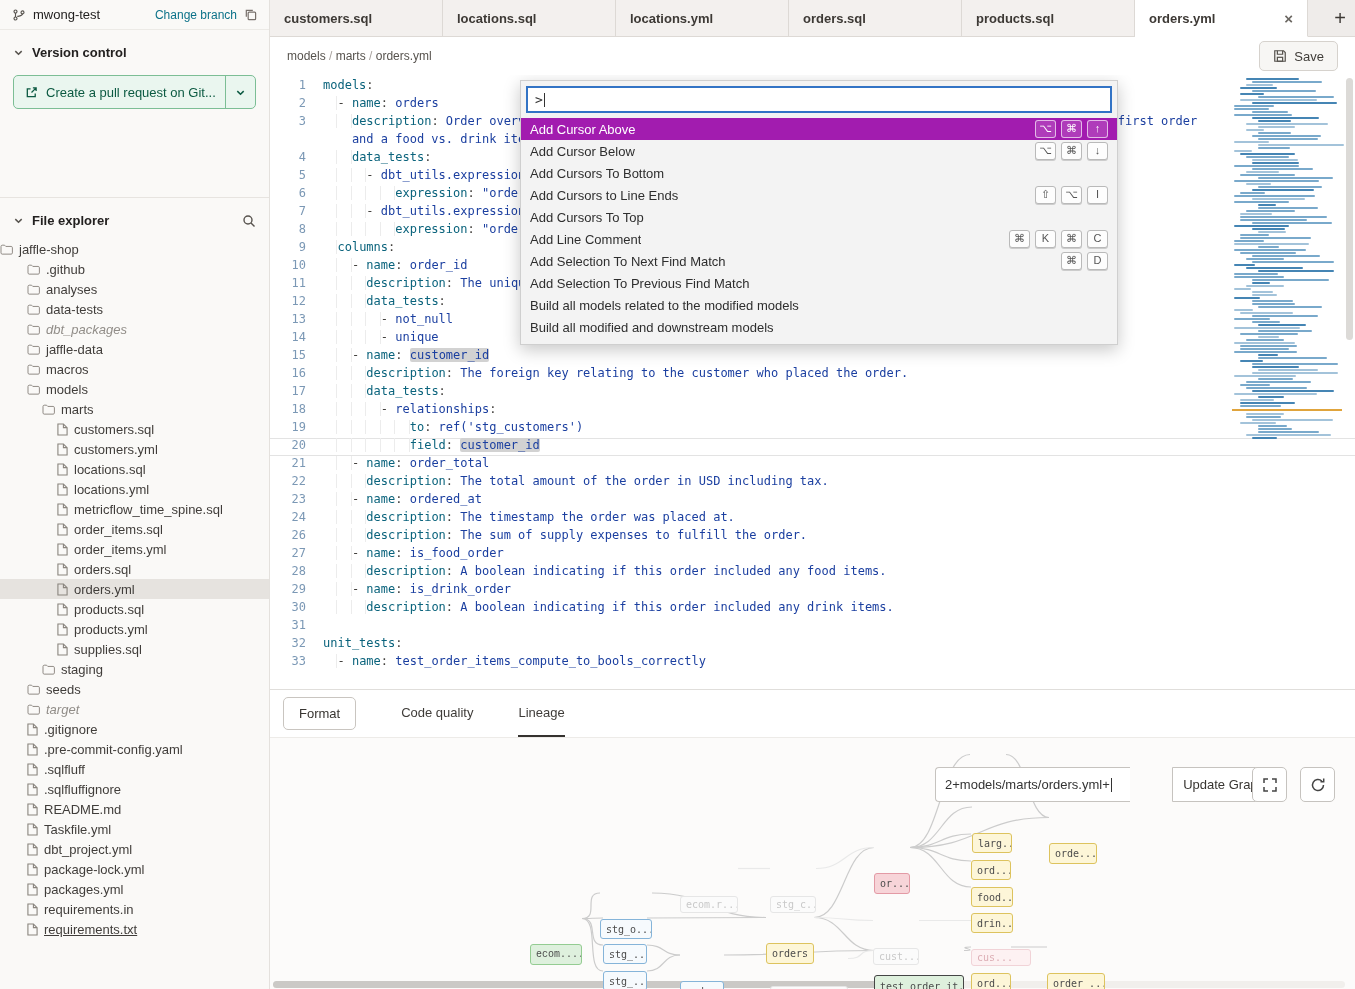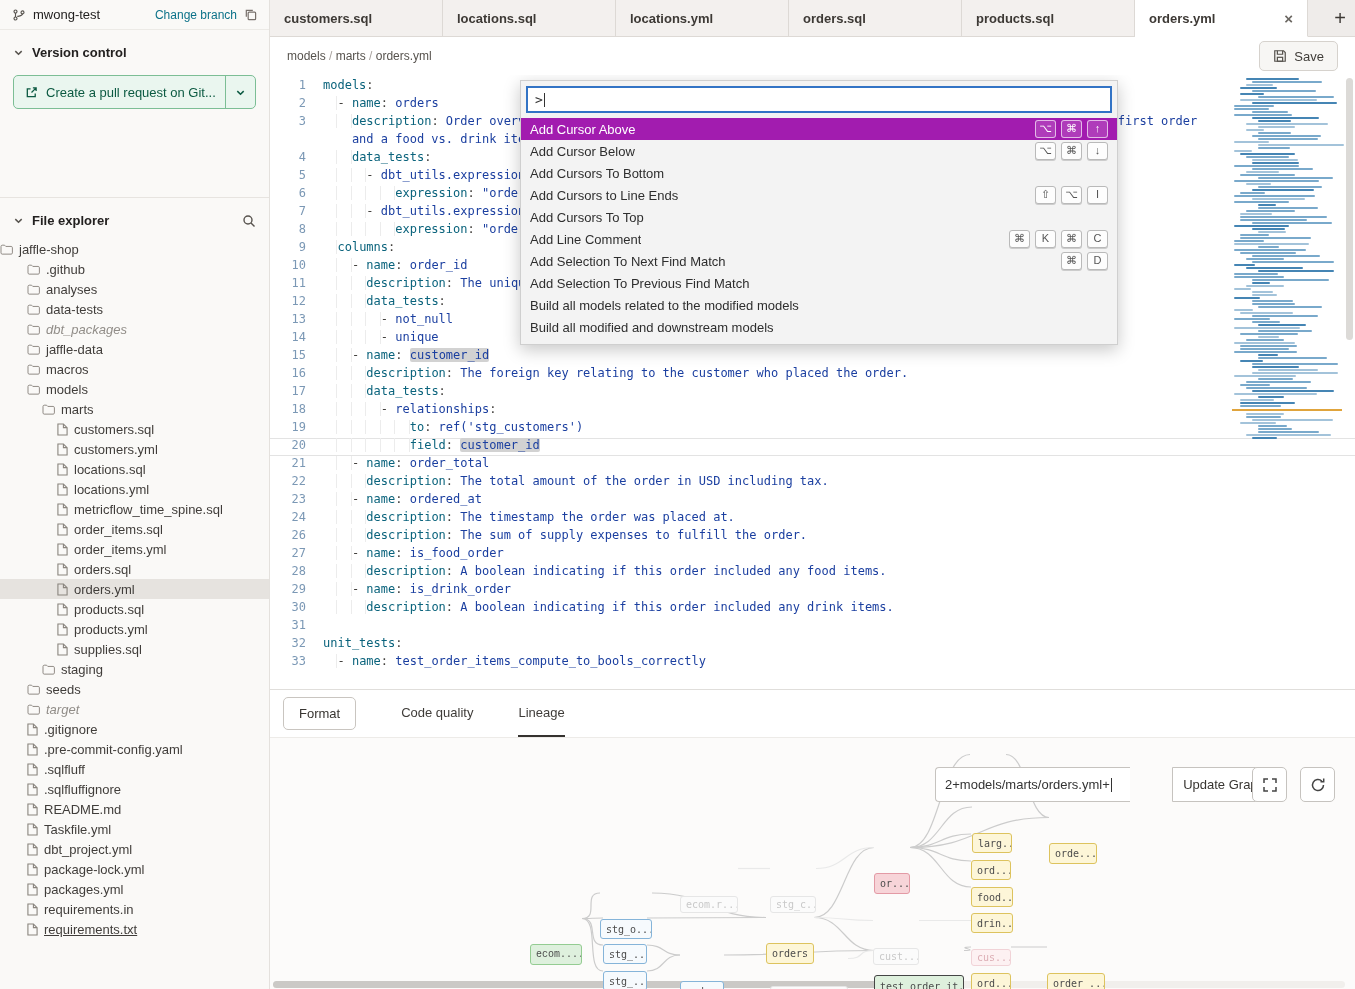--- a/index.html
+++ b/index.html
@@ -894,21 +894,21 @@
             <div class="node ghost" style="left: 410px; top: 122px; width: 58px; height: 17px;">ecom.r...</div>
             <div class="node ghost" style="left: 500px; top: 122px; width: 46px; height: 17px;">stg_c...</div>
             <div class="node blue" style="left: 330px; top: 145px; width: 52px; height: 20px;">stg_o...</div>
             <div class="node green" style="left: 260px; top: 170px; width: 52px; height: 21px;">ecom....</div>
             <div class="node blue" style="left: 333px; top: 170px; width: 44px; height: 20px;">stg_...</div>
             <div class="node yellow" style="left: 496px; top: 169px; width: 48px; height: 21px;">orders</div>
             <div class="node ghost" style="left: 603px; top: 174px; width: 46px; height: 17px;">cust....</div>
             <div class="node blue" style="left: 333px; top: 197px; width: 44px; height: 20px;">stg_...</div>
             <div class="node blue" style="left: 410px; top: 207px; width: 44px; height: 20px;">orde...</div>
             <div class="node green-selected" style="left: 604px; top: 201px; width: 90px; height: 23px;">test_order_it...</div>
-            <div class="node ghost-pink" style="left: 701px; top: 175px; width: 40px; height: 17px;">cus...</div>
+            <div class="node ghost-pink" style="left: 701px; top: 175px; width: 60px; height: 17px;">cus...</div>
             <div class="node yellow" style="left: 701px; top: 199px; width: 40px; height: 20px;">ord...</div>
             <div class="node yellow" style="left: 777px; top: 199px; width: 58px; height: 20px;">order_...</div>
             <div class="node ghost" style="left: 500px; top: 212px; width: 78px; height: 17px;">test_supply...</div>
             <div class="node blue" style="left: 333px; top: 223px; width: 44px; height: 20px;">stg_...</div>
           </div>
 
         <div class="lin-controls">
           <div class="lin-filter">
             <span>2+models/marts/orders.yml+</span>
             <span class="caret"></span>

